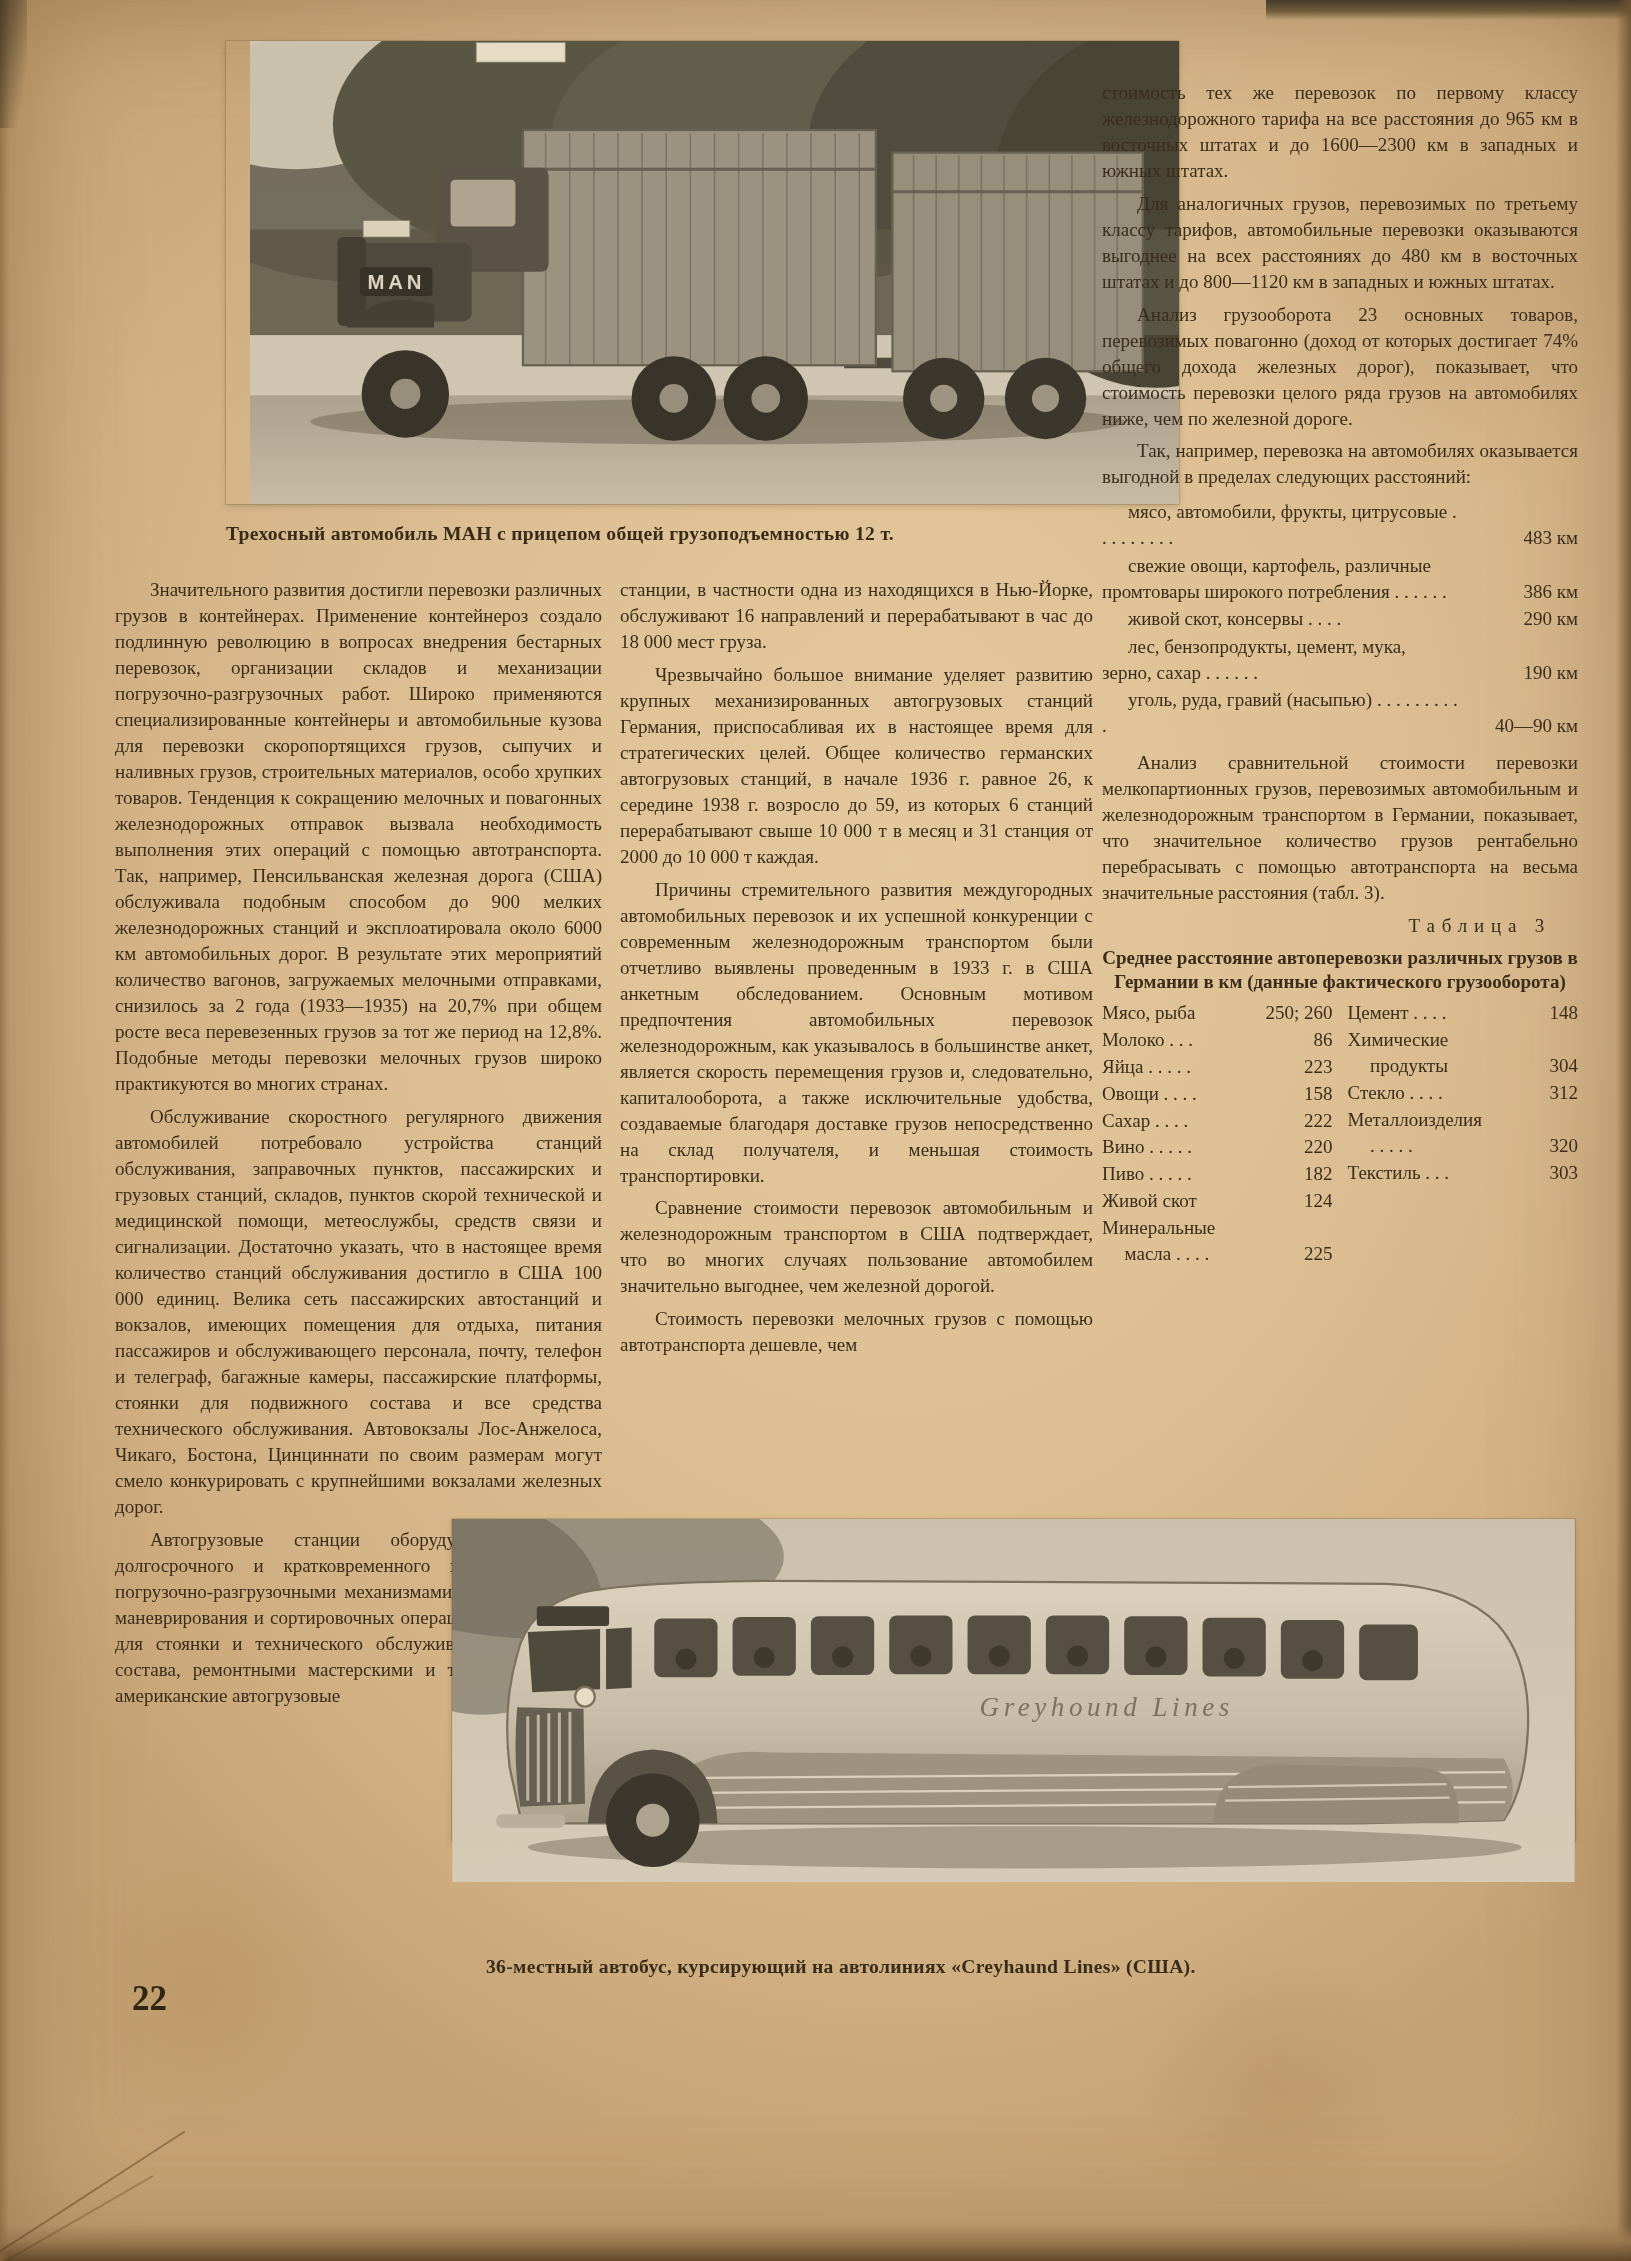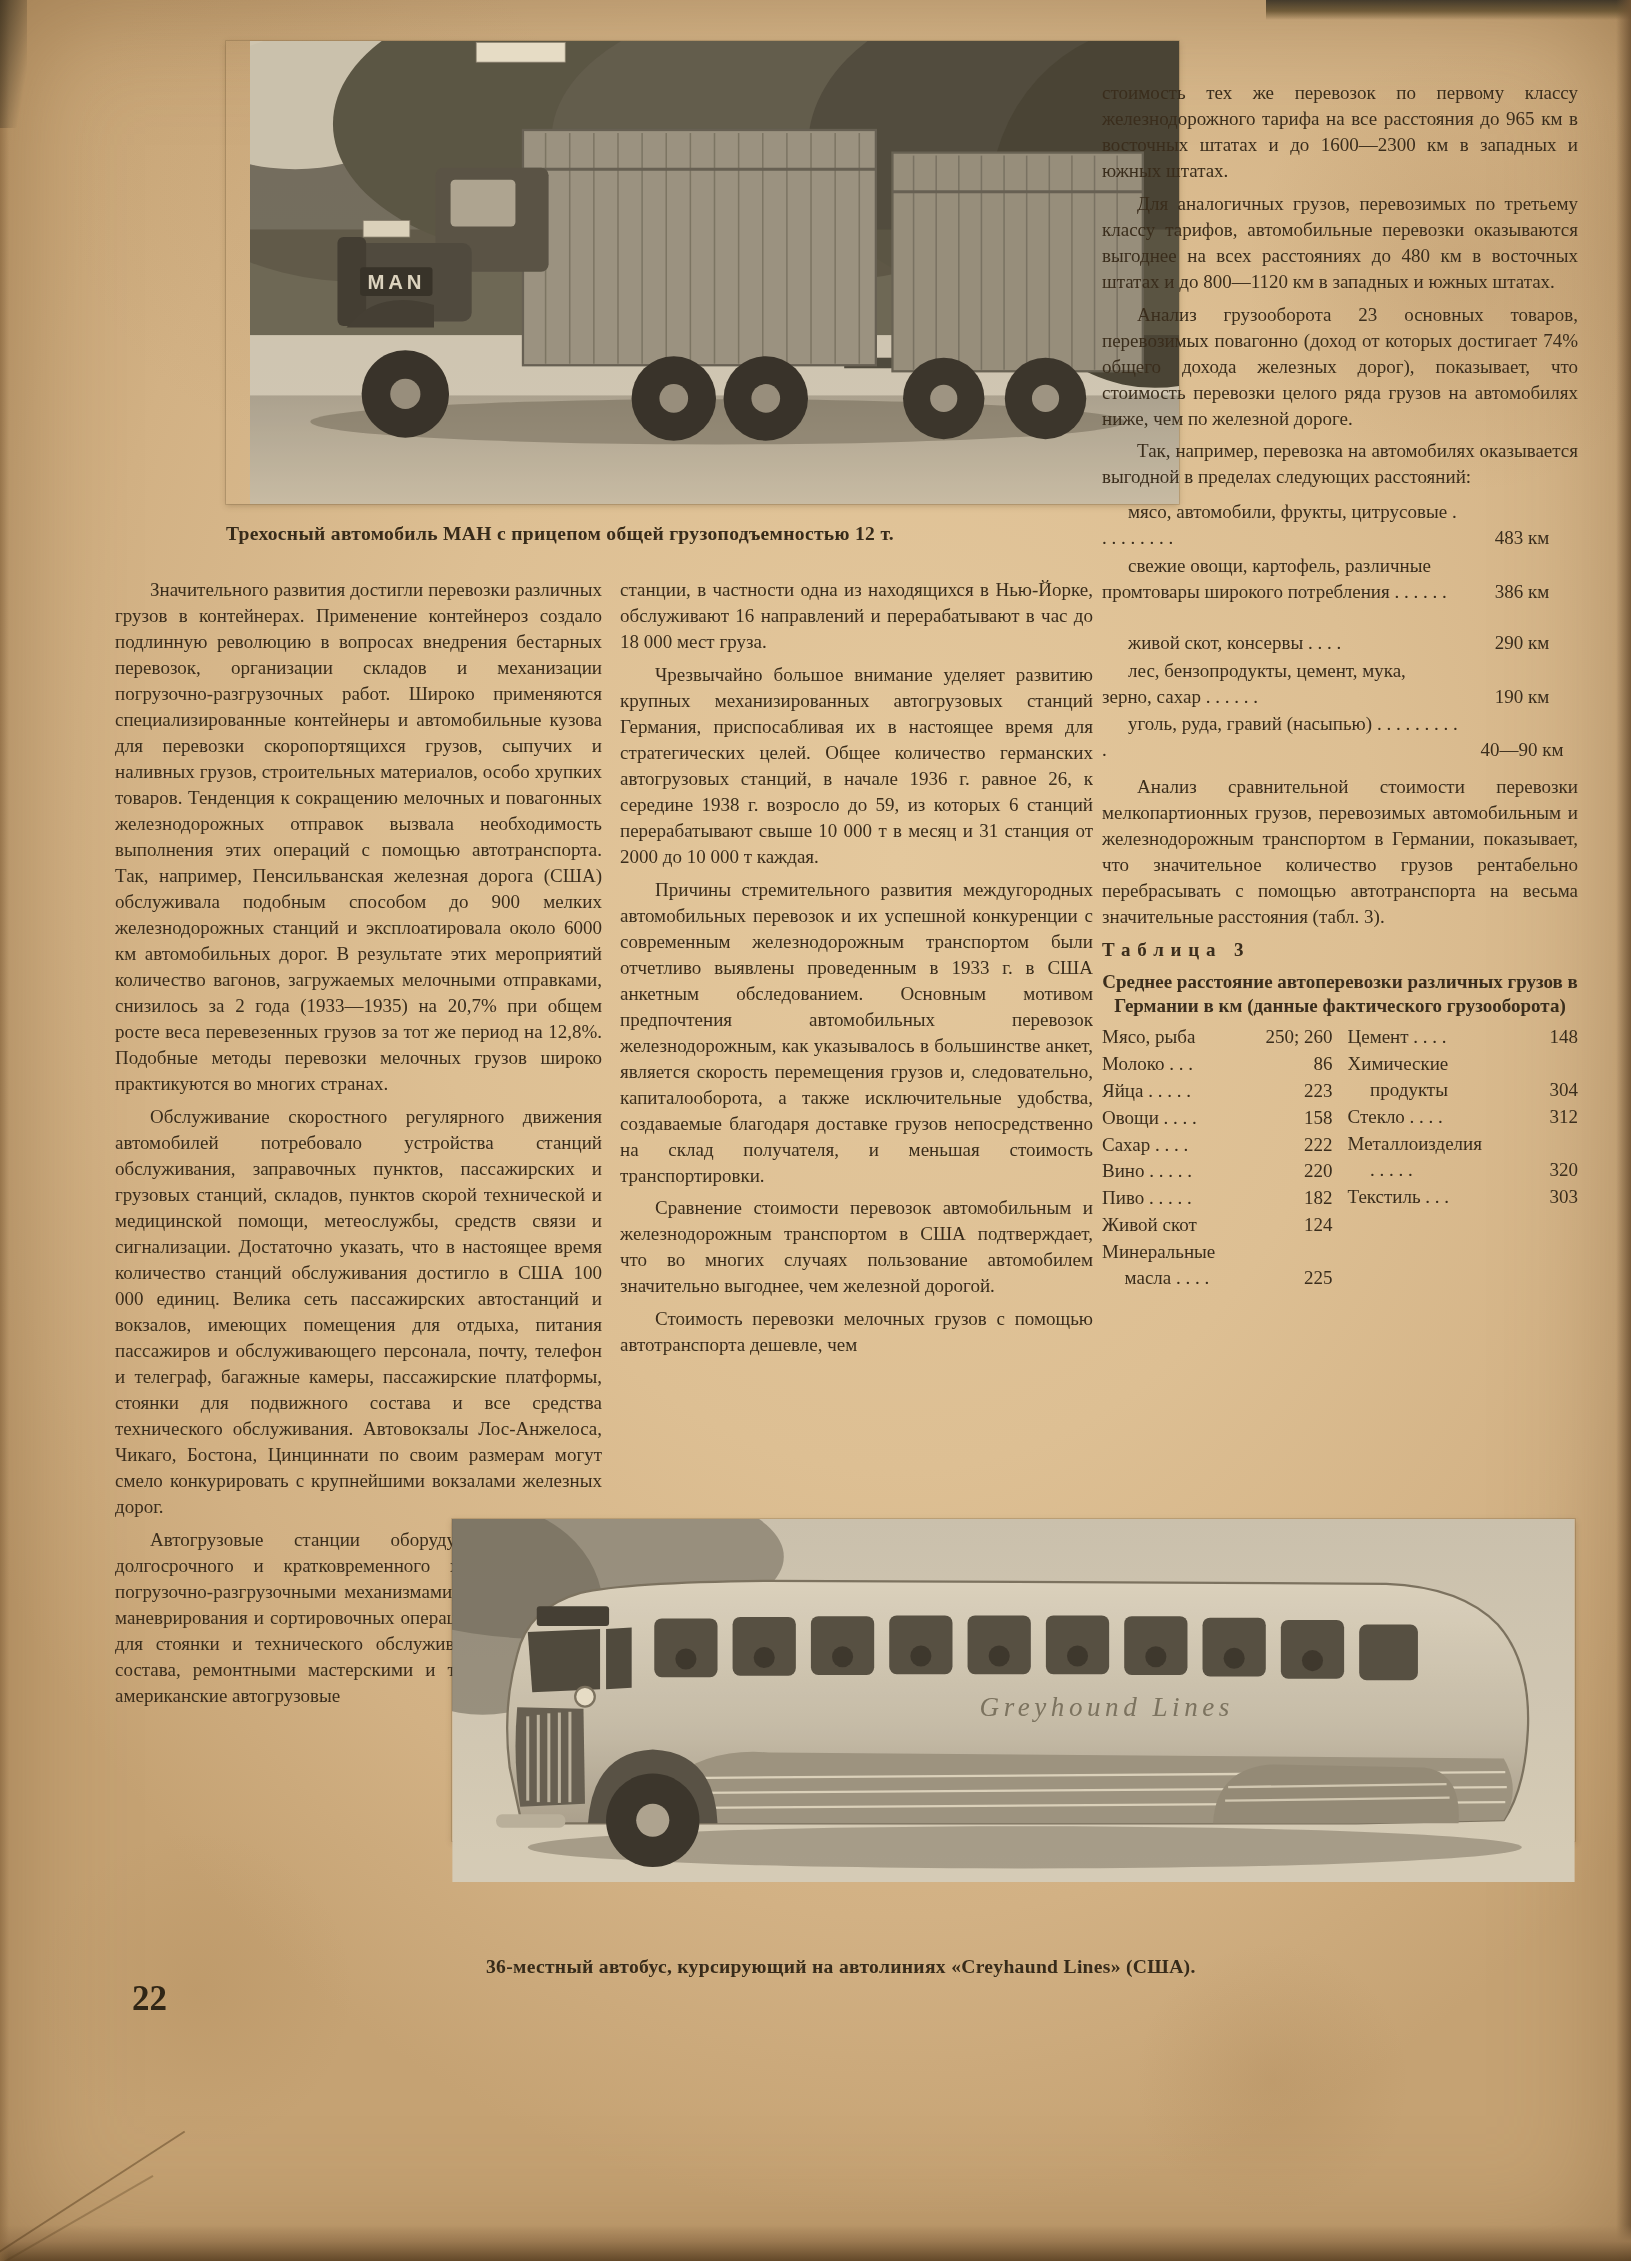--- a/index.html
+++ b/index.html
@@ -59,24 +59,24 @@
   .col p{margin:0 0 6.8px 0;}
   .indent{text-indent:35px;}
   .col-left{left:115px;top:577px;width:487px;height:1410px;}
   .col-mid{left:620px;top:577px;width:473px;height:992px;}
   .col-right{left:1102px;top:80px;width:476px;height:1479px;}
 
   
   .dist-list{margin:9px 0 10.6px 0;}
   .dist-row{display:flex;align-items:flex-end;margin-bottom:1.5px;}
   .dist-label{flex:1;text-indent:26px;text-align:left;}
-  .dist-value{width:112px;text-align:center;white-space:nowrap;padding-left:6px;margin-top:24px;}
-
-  
-  .t3-label{text-align:left;padding-right:27px;letter-spacing:6.8px;margin:13.6px 0 7.5px 0;text-indent:0;font-weight:bold;}
+  .dist-value{width:112px;text-align:right;white-space:nowrap;padding-left:6px;}
+
+  
+  .t3-label{text-align:right;padding-right:27px;letter-spacing:6.8px;margin:13.6px 0 7.5px 0;text-indent:0;}
   .t3-title{font-weight:bold;text-align:center;line-height:24px;margin-bottom:10.6px;text-indent:0;}
   .t3-title .t3-note{font-weight:bold;}
   .t3-grid{display:flex;gap:15px;margin-bottom:10.6px;}
   .t3-col{flex:1;min-width:0;}
   .t3-row{display:flex;align-items:flex-end;margin-bottom:0.8px;}
   .t3-rowlabel{flex:1;padding-left:22.6px;text-indent:-22.6px;text-align:left;}
   .t3-rowvalue{width:78px;text-align:right;white-space:nowrap;padding-left:4.5px;}
   .t3-col-right .t3-rowvalue{width:89px;}
 
   .page-number{

